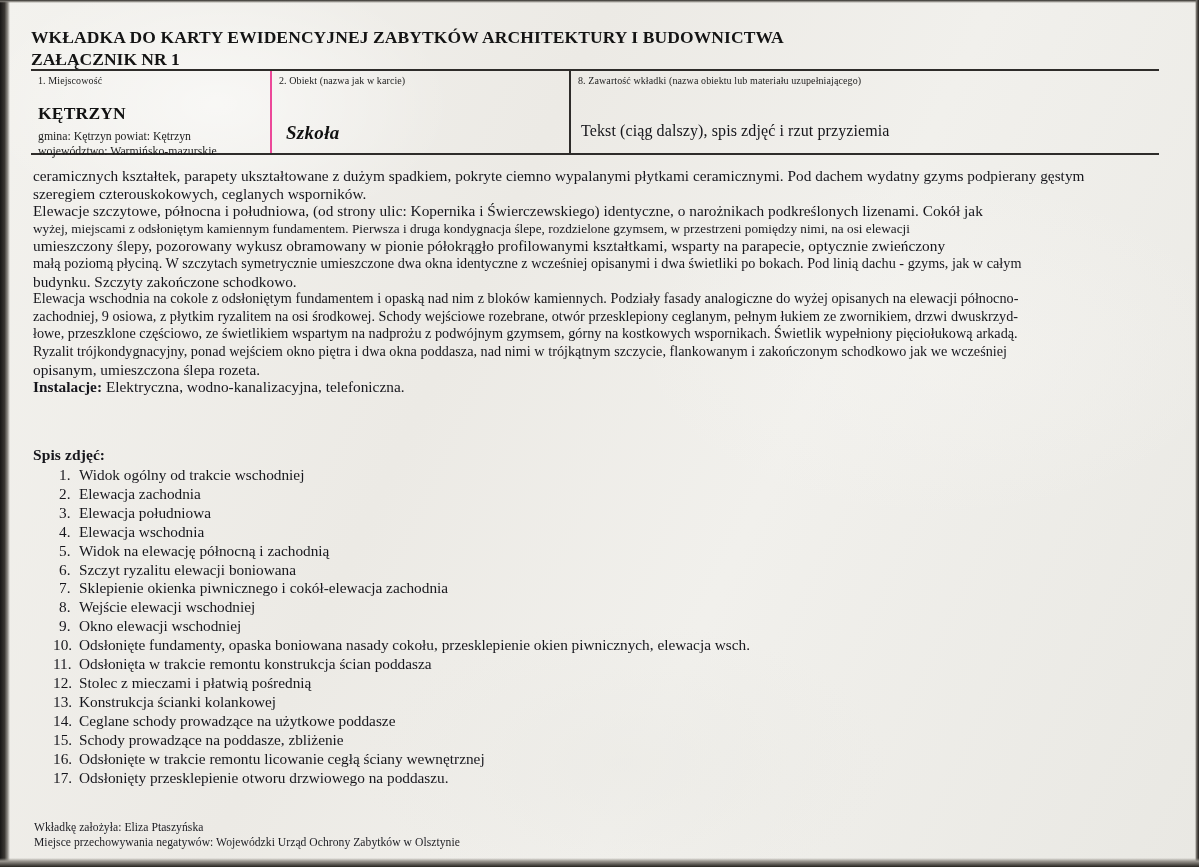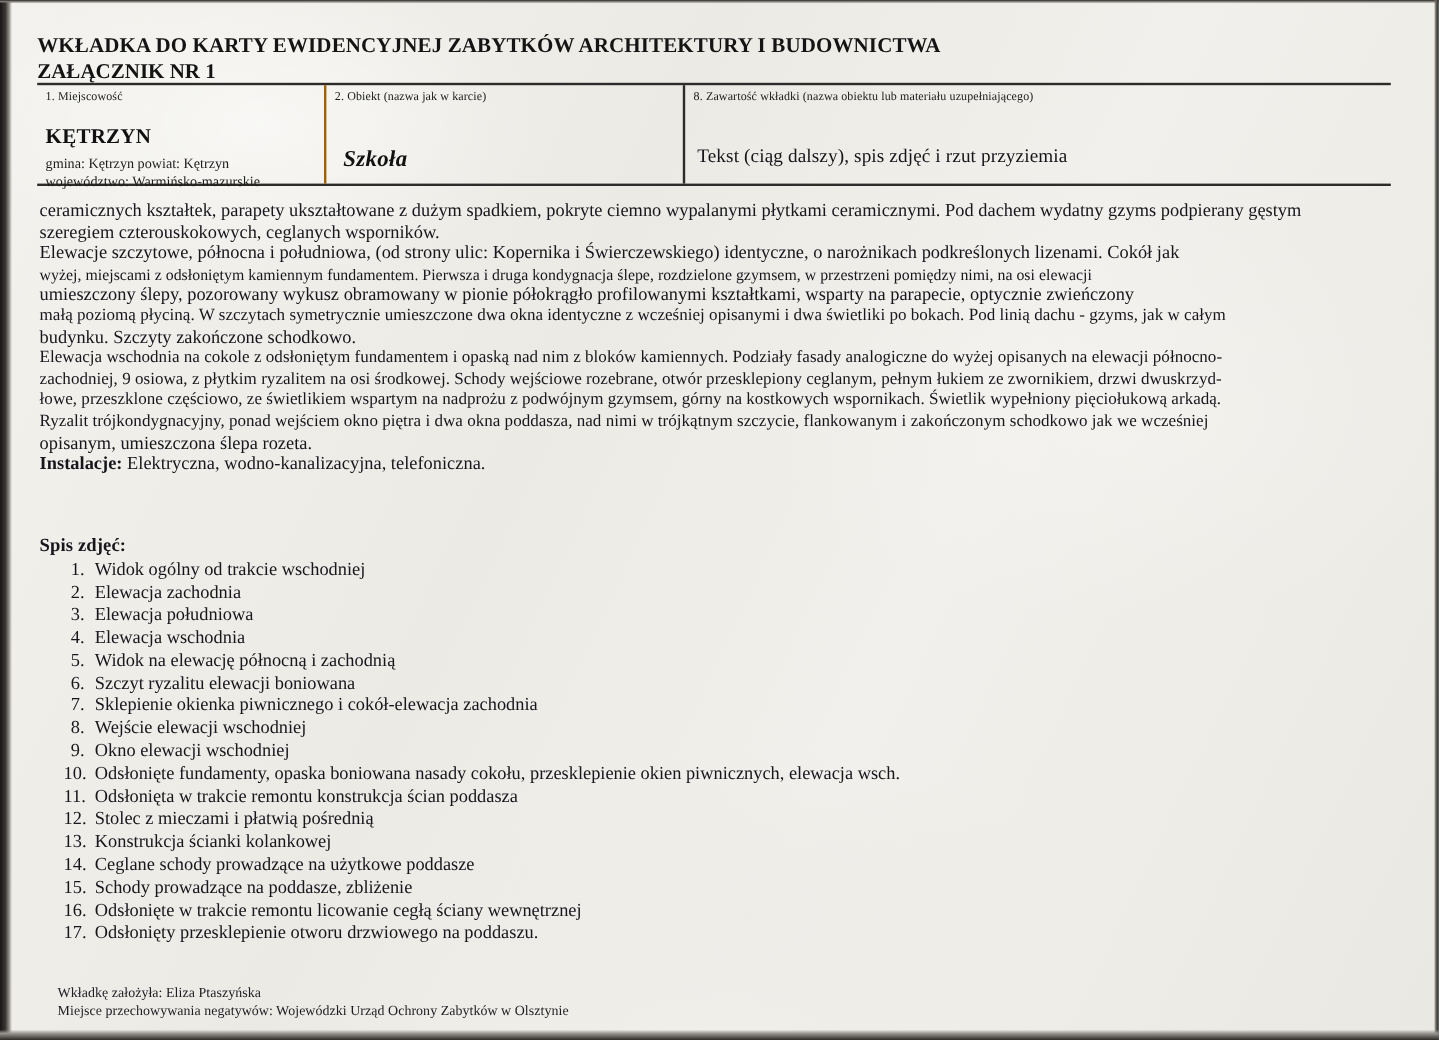--- a/index.html
+++ b/index.html
@@ -119,21 +119,21 @@
     height: 2px;
     background: #2e2c2a;
   }
   .hdr-cell {
     position: absolute;
     top: 2px;
     height: 82px;
     box-sizing: border-box;
   }
   .hdr-cell.c1 { left: 0px;   width: 239px; }
-  .hdr-cell.c2 { left: 239px; width: 281px; border-left: 2px solid #a16207; }
+  .hdr-cell.c2 { left: 239px; width: 281px; border-left: 2px solid #ec4899; }
   .hdr-cell.c3 { left: 538px; width: 590px; border-left: 2px solid #2e2c2a; }
 
   .cell-label {
     font-size: 10px;
     color: #1b1b1b;
     line-height: 13px;
     padding: 3px 0 0 7px;
     letter-spacing: 0.1px;
   }
   .cell-place {
@@ -215,21 +215,21 @@
     box-sizing: border-box;
     text-align: left;
     flex: 0 0 auto;
   }
   .photo-num.wide { padding-left: 20px; }
   .photo-txt { flex: 1 1 auto; }
 
   
   .footer {
     position: absolute;
-    left: 48px;
+    left: 34px;
     top: 821px;
     font-size: 11.6px;
     line-height: 14.5px;
     color: #1c1c22;
     letter-spacing: 0.05px;
   }
   .footer div { white-space: nowrap; }
 </style>
 </head>
 <body>

